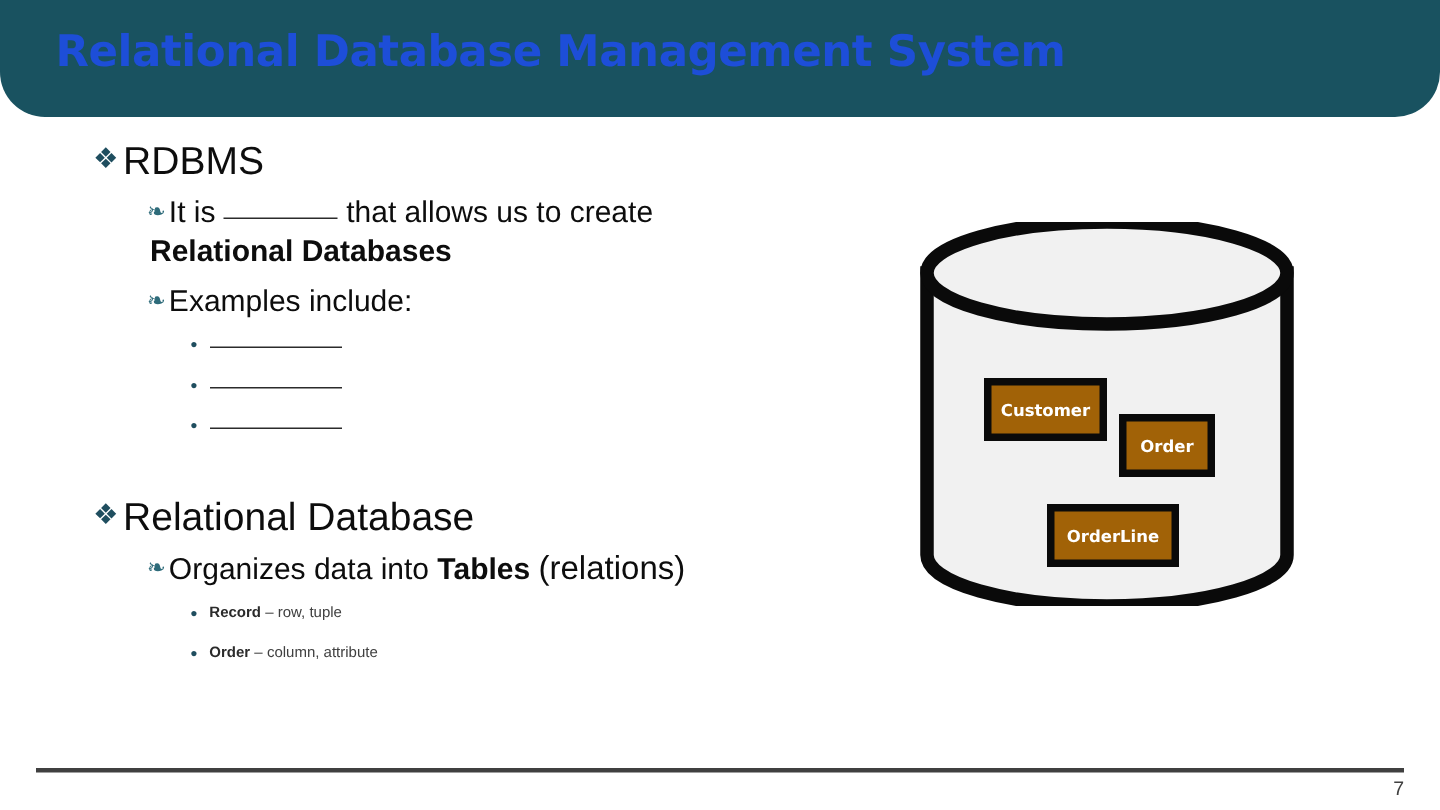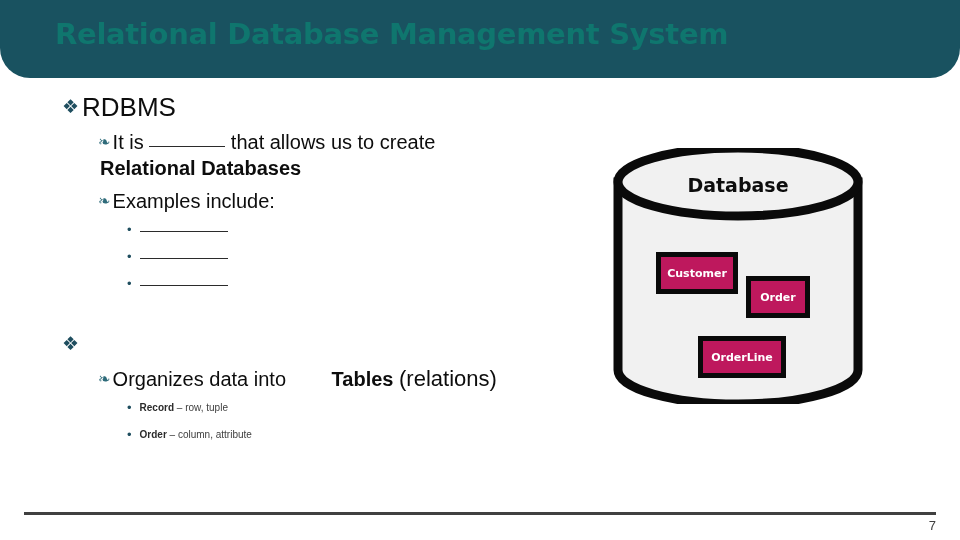--- a/index.html
+++ b/index.html
@@ -21,26 +21,26 @@
     left: 0;
     top: 0;
     width: 960px;
     height: 78px;
     background: #195260;
     border-bottom-left-radius: 30px;
     border-bottom-right-radius: 30px;
   }
   #slide-title {
     position: absolute;
-    left: 55px;
+    left: 37px;
     top: 17px;
     font-family: "DejaVu Sans", sans-serif;
     font-size: 29px;
     font-weight: bold;
-    color: #0f766e;
+    color: #1d4ed8;
     letter-spacing: -0.3px;
     white-space: nowrap;
   }
 
   
   #content-column {
     position: absolute;
     left: 0;
     top: 92px;
     width: 560px;
@@ -77,21 +77,21 @@
     font-size: 15px;
     line-height: 26px;
     margin-right: 2px;
     flex: none;
   }
   .lvl2 .txt {
     font-size: 20px;
     line-height: 26px;
     color: #0d0d0d;
   }
-  .lvl2 .txt b { font-weight: bold; margin-left: 40px; }
+  .lvl2 .txt b { font-weight: bold; }
   .lvl2 .txt .small { font-size: 22px; }
   .cont-line {
     padding-left: 100px;
     font-size: 20px;
     line-height: 26px;
     font-weight: bold;
     color: #0d0d0d;
   }
   .blank-inline {
     display: inline-block;
@@ -132,21 +132,21 @@
   #db-figure {
     position: absolute;
     left: 612px;
     top: 148px;
     width: 252px;
     height: 256px;
   }
   #db-figure svg { display: block; }
   .tbl-box {
     position: absolute;
-    background: #be185d;
+    background: #a16207;
     border: 5px solid #0a0a0a;
     color: #ffffff;
     font-family: "DejaVu Sans", sans-serif;
     font-size: 11px;
     font-weight: bold;
     display: flex;
     align-items: center;
     justify-content: center;
     box-sizing: border-box;
   }
@@ -222,20 +222,21 @@
     <div class="lvl3">
       <span class="bullet">•</span>
       <span class="blank-long"></span>
     </div>
   </div>
 
   <div id="section-two">
 
     <div class="lvl1">
       <span class="bullet">❖</span>
+      <span class="txt">Relational Database</span>
     </div>
 
     <div class="lvl2">
       <span class="bullet">❧</span>
       <span class="txt">
         <span>Organizes data into</span>
         <b>Tables</b>
         <span class="small">(relations)</span>
       </span>
     </div>
@@ -255,20 +256,19 @@
       </span>
     </div>
   </div>
 </div>
 
 <div id="db-figure">
   <svg width="252" height="256" viewBox="0 0 252 256">
     <path d="M6,34 L6,222 A120,34 0 0,0 246,222 L246,34 Z" fill="#f1f1f1" stroke="#0a0a0a" stroke-width="9"></path>
     <ellipse cx="126" cy="34" rx="120" ry="34" fill="#f1f1f1" stroke="#0a0a0a" stroke-width="9"></ellipse>
   </svg>
-  <div id="db-label">Database</div>
   <div class="tbl-box" id="box-customer">Customer</div>
   <div class="tbl-box" id="box-order">Order</div>
   <div class="tbl-box" id="box-orderline">OrderLine</div>
 </div>
 
 <div id="footer-rule"></div>
 <div id="page-number">7</div>
 
 </body></html>

